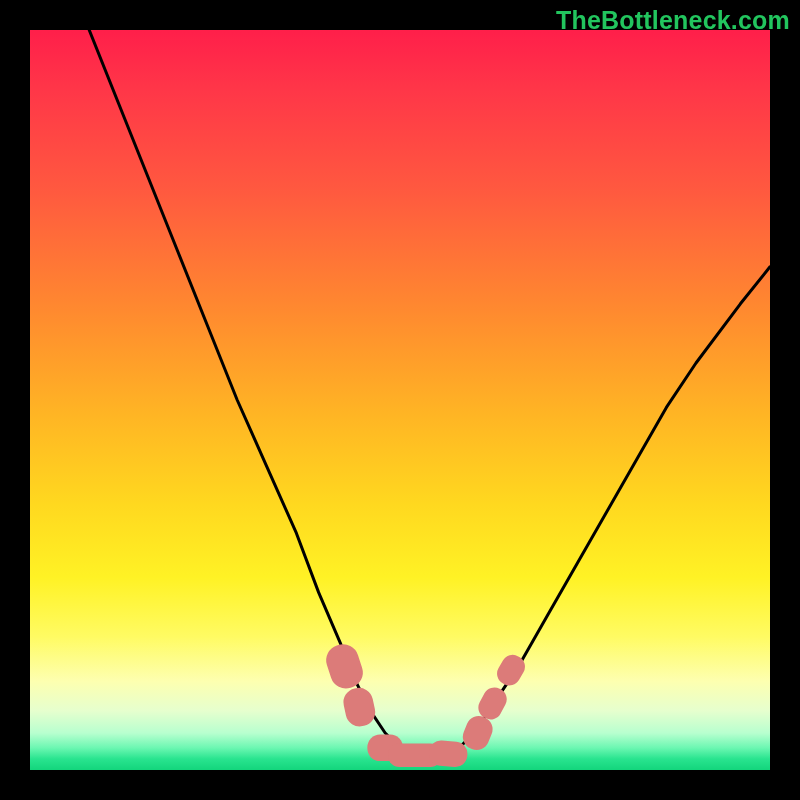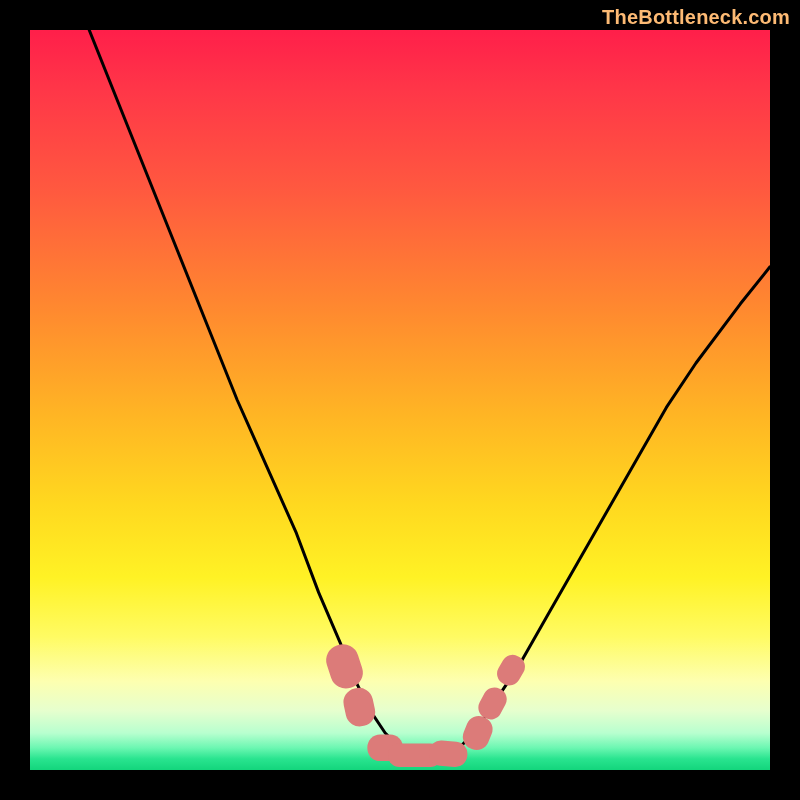--- a/index.html
+++ b/index.html
@@ -41,23 +41,23 @@
       #b8ffcf 95%,
       #6cf7b2 97%,
       #29e48f 98.5%,
       #13d57c 100%
     );
   }
   .watermark {
     position: absolute;
     top: 6px;
     right: 10px;
-    font-size: 20px;
+    font-size: 25px;
     font-weight: 600;
-    color: #fdba74;
+    color: #22c55e;
     letter-spacing: 0.2px;
     pointer-events: none;
   }
   svg.curve {
     position: absolute;
     left: 0;
     top: 0;
     width: 740px;
     height: 740px;
     pointer-events: none;

